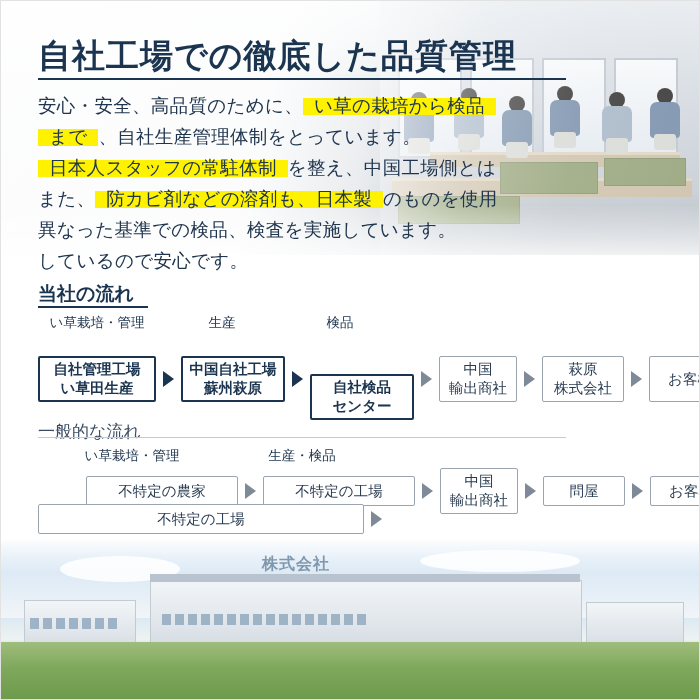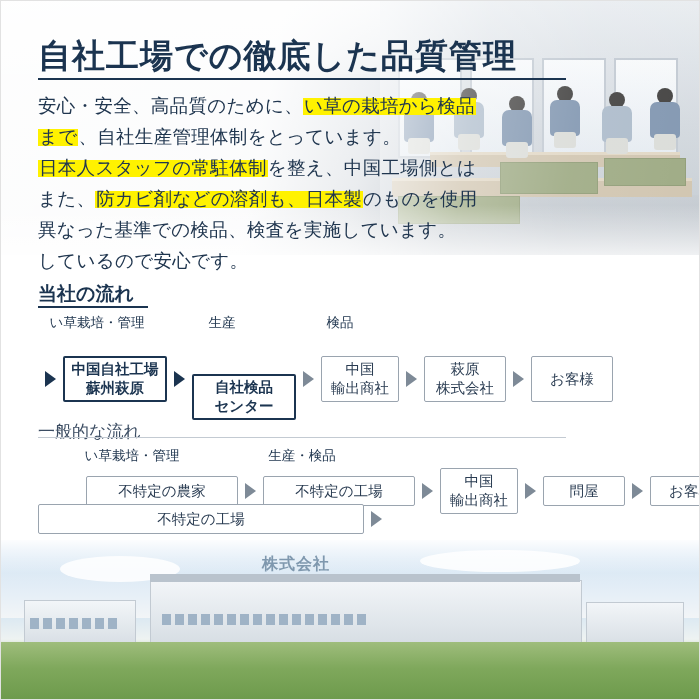--- a/index.html
+++ b/index.html
@@ -123,21 +123,21 @@
     left: 38px; top: 90px;
     width: 540px;
     font-size: 18.5px;
     line-height: 31px;
     color: #20364f;
     letter-spacing: 0.3px;
   }
   .body-copy .line { white-space: nowrap; }
   .hl {
     background: linear-gradient(180deg, rgba(255,242,0,0) 12%, #fff200 12%, #fff200 96%, rgba(255,242,0,0) 96%);
-    padding: 0 1px;
+    padding: 0 11px;
   }
 
   
   .flow-title {
     position: absolute;
     left: 38px; top: 281px;
     font-size: 19px;
     font-weight: bold;
     color: #1b3450;
   }
@@ -342,20 +342,24 @@
 
   <div class="flow-title">当社の流れ</div>
   <div class="flow-title-rule"></div>
 
   <div id="flow-captions">
       <div class="cap" style="left: 38px; width: 118px; top: 314px;">い草栽培・管理</div>
       <div class="cap" style="left: 170px; width: 104px; top: 314px;">生産</div>
       <div class="cap" style="left: 288px; width: 104px; top: 314px;">検品</div>
     </div>
   <div class="flow-row" id="flow-row" style="left:38px; top:338px;">
+      <div class="box strong" style="width: 118px;">
+        <span>自社管理工場</span>
+        <span>い草田生産</span>
+      </div>
       <div class="arrow"></div>
       <div class="box strong" style="width: 104px;">
         <span>中国自社工場</span>
         <span>蘇州萩原</span>
       </div>
       <div class="arrow"></div>
       <div class="box strong" style="width: 104px; margin-top: 36px;">
         <span>自社検品</span>
         <span>センター</span>
       </div>

